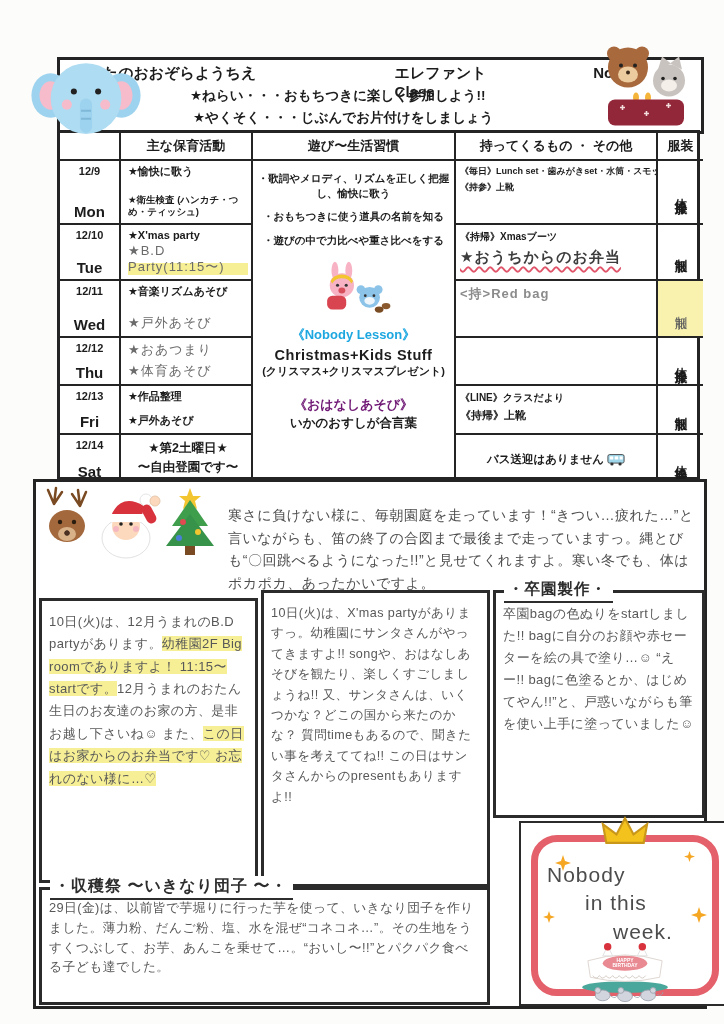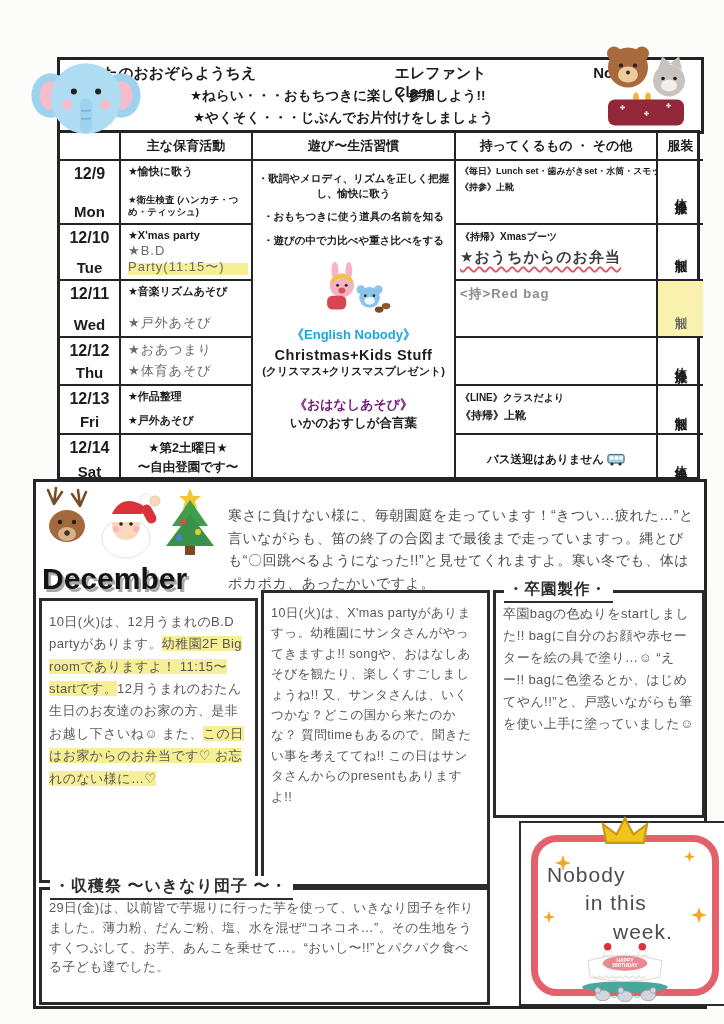--- a/index.html
+++ b/index.html
@@ -19,21 +19,21 @@
   .schedule{position:absolute;left:57px;top:130px;width:643px;height:350px;display:grid;
             grid-template-columns:61px 132px 203px 202px 45px;
             grid-template-rows:28px 64px 56px 57px 48px 49px 48px;
             border:3px solid #242424;background:#fff;box-sizing:border-box;}
   .cell{border-right:2px solid #242424;border-bottom:2px solid #242424;box-sizing:border-box;
         padding:3px 5px;overflow:hidden;}
   .cell.last-col{border-right:none;}
   .cell.last-row{border-bottom:none;}
   .thead{display:flex;align-items:center;justify-content:center;font-size:13px;font-weight:700;padding:0 2px;}
   .datec{display:flex;flex-direction:column;justify-content:space-between;align-items:center;padding:4px 2px 3px;}
-  .datec .d{font-size:16px;font-weight:700;}
+  .datec .d{font-size:11px;font-weight:700;}
   .datec .w{font-size:15px;font-weight:700;}
   .actc{display:flex;flex-direction:column;justify-content:space-between;padding:4px 3px 5px 7px;}
   .aline{font-size:11px;font-weight:700;line-height:1.25;}
   .aline.sm{font-size:9.5px;}
   .center-col{align-items:center;justify-content:center;gap:3px;text-align:center;}
   .center-col .aline{font-size:12.5px;}
   .hand{font-weight:500;color:#6b6b6b;letter-spacing:1px;}
   .mark-under{background:linear-gradient(transparent 62%, #f6ef96 62%);display:inline-block;font-size:13px;}
   .bringc{display:flex;flex-direction:column;justify-content:flex-start;gap:4px;padding:5px 4px;}
   .bline{font-size:9px;font-weight:700;line-height:1.3;white-space:nowrap;}
@@ -207,21 +207,21 @@
         <rect x="14" y="40" width="22" height="16" rx="6" fill="#d8444f"></rect>
         <circle cx="53" cy="33" r="5" fill="#8cc3e8"></circle>
           <circle cx="73" cy="33" r="5" fill="#8cc3e8"></circle>
         <circle cx="63" cy="42" r="12" fill="#8cc3e8"></circle>
         <ellipse cx="63" cy="46" rx="6" ry="4.5" fill="#eef6fb"></ellipse>
         <circle cx="58" cy="40" r="1.6" fill="#333"></circle>
           <circle cx="68" cy="40" r="1.6" fill="#333"></circle>
         <ellipse cx="82" cy="52" rx="5" ry="3.6" fill="#8a5a2e"></ellipse>
           <ellipse cx="74" cy="56" rx="5" ry="3.6" fill="#7a4c24"></ellipse>
       </svg>
-      <span class="eng-label">《English Nobody》</span>
+      <span class="eng-label">《Nobody Lesson》</span>
       <span class="eng-l1" style="margin-top:-6px">Christmas+Kids Stuff</span>
       <span class="eng-l2" style="margin-top:-8px">(クリスマス+クリスマスプレゼント)</span>
       <span class="story-label">《おはなしあそび》</span>
       <span class="story-text" style="margin-top:-8px">いかのおすしが合言葉</span>
     </div>
 
     <div class="cell bringc" style="grid-column:4;grid-row:2">
       <span class="bline">《毎日》Lunch set・歯みがきset・水筒・スモック</span>
       <span class="bline">《持参》上靴</span>
     </div>
@@ -293,21 +293,20 @@
       <rect x="104" y="20" width="10" height="20" rx="5" fill="#d8323c" transform="rotate(-28 109 30)"></rect>
       <circle cx="115" cy="17" r="5" fill="#fcd9bd" stroke="#e8c7ac"></circle>
       <polygon points="150,4 153,12 161,12 155,17 157,25 150,20 143,25 145,17 139,12 147,12" fill="#f2c531"></polygon>
       <polygon points="150,16 132,42 168,42" fill="#3f9e4c"></polygon>
       <polygon points="150,30 126,62 174,62" fill="#37924a"></polygon>
       <rect x="145" y="62" width="10" height="9" fill="#7a4a22"></rect>
       <circle cx="143" cy="38" r="3" fill="#e04a50"></circle>
         <circle cx="158" cy="48" r="3" fill="#f2c531"></circle>
         <circle cx="139" cy="54" r="3" fill="#4a7fd8"></circle>
     </svg>
-    <div class="month-logo">December</div>
 
     <p class="intro">寒さに負けない様に、毎朝園庭を走っています！“きつい…疲れた…”と言いながらも、笛の終了の合図まで最後まで走っていますっ。縄とびも“〇回跳べるようになった!!”と見せてくれますよ。寒い冬でも、体はポカポカ、あったかいですよ。</p>
 
     <div class="abox box-bd">
       <div class="abody"><span>10日(火)は、12月うまれのB.D partyがあります。</span><span class="hl">幼稚園2F Big roomでありますよ！ 11:15〜startです。</span><span>12月うまれのおたん生日のお友達のお家の方、是非お越し下さいね☺ また、</span><span class="hl">この日はお家からのお弁当です♡ お忘れのない様に…♡</span></div>
     </div>
 
     <div class="abox box-xmas">
       <div class="abody"><span>10日(火)は、X'mas partyがありますっ。幼稚園にサンタさんがやってきますよ!! songや、おはなしあそびを観たり、楽しくすごしましょうね!! 又、サンタさんは、いくつかな？どこの国から来たのかな？ 質問timeもあるので、聞きたい事を考えててね!! この日はサンタさんからのpresentもありますよ!!</span></div>
     </div>

